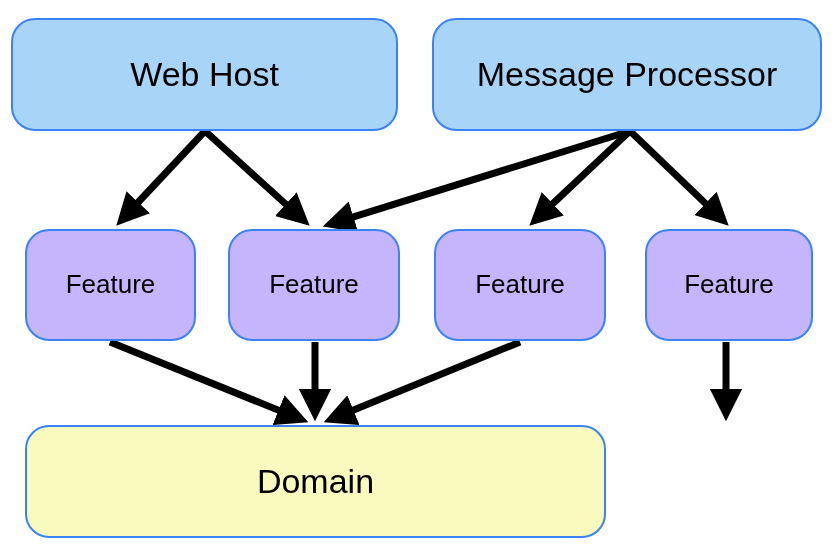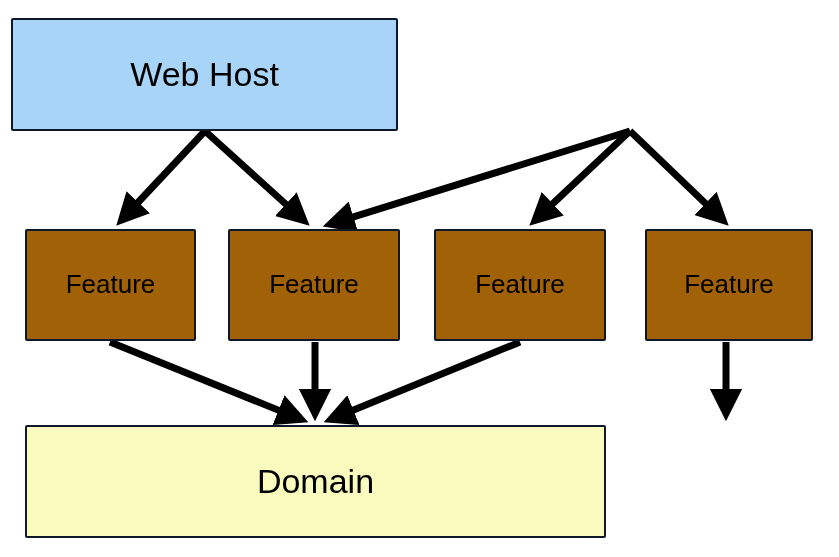--- a/index.html
+++ b/index.html
@@ -24,34 +24,34 @@
     width: 839px;
     height: 557px;
     z-index: 1;
   }
   .node {
     position: absolute;
     box-sizing: border-box;
     display: flex;
     align-items: center;
     justify-content: center;
-    border: 2px solid #0f172a;
-    border-radius: 2px;
+    border: 2px solid #3b82f6;
+    border-radius: 24px;
     z-index: 2;
     text-align: center;
     color: #000000;
     line-height: 1.05;
     white-space: nowrap;
   }
   .node-host {
     background: #A8D4F7;
     font-size: 34px;
   }
   .node-feature {
-    background: #a16207;
+    background: #c4b5fd;
     font-size: 26px;
   }
   .node-store {
     background: #F9FABE;
     font-size: 34px;
   }
   .node-label {
     display: block;
   }
 </style>
@@ -75,20 +75,23 @@
         <line x1="110" y1="342" x2="297.95068943122146" y2="418.12002921964466" stroke="#000000" stroke-width="7" marker-end="url(#arrowhead)"></line>
         <line x1="315" y1="342" x2="315" y2="410" stroke="#000000" stroke-width="7" marker-end="url(#arrowhead)"></line>
         <line x1="520" y1="342" x2="334.0321104306738" y2="418.07777300563345" stroke="#000000" stroke-width="7" marker-end="url(#arrowhead)"></line>
         <line x1="726" y1="342" x2="726" y2="410" stroke="#000000" stroke-width="7" marker-end="url(#arrowhead)"></line>
       </g>
   </svg>
 
   <div class="node node-host" style="left: 11px; top: 18px; width: 387px; height: 113px;">
     <span class="node-label">Web Host</span>
   </div>
+  <div class="node node-host" style="left: 432px; top: 18px; width: 390px; height: 113px;">
+    <span class="node-label">Message Processor</span>
+  </div>
 
   <div class="node node-feature" style="left: 25px; top: 229px; width: 171px; height: 112px;">
     <span class="node-label">Feature</span>
   </div>
   <div class="node node-feature" style="left: 228px; top: 229px; width: 172px; height: 112px;">
     <span class="node-label">Feature</span>
   </div>
   <div class="node node-feature" style="left: 434px; top: 229px; width: 172px; height: 112px;">
     <span class="node-label">Feature</span>
   </div>

